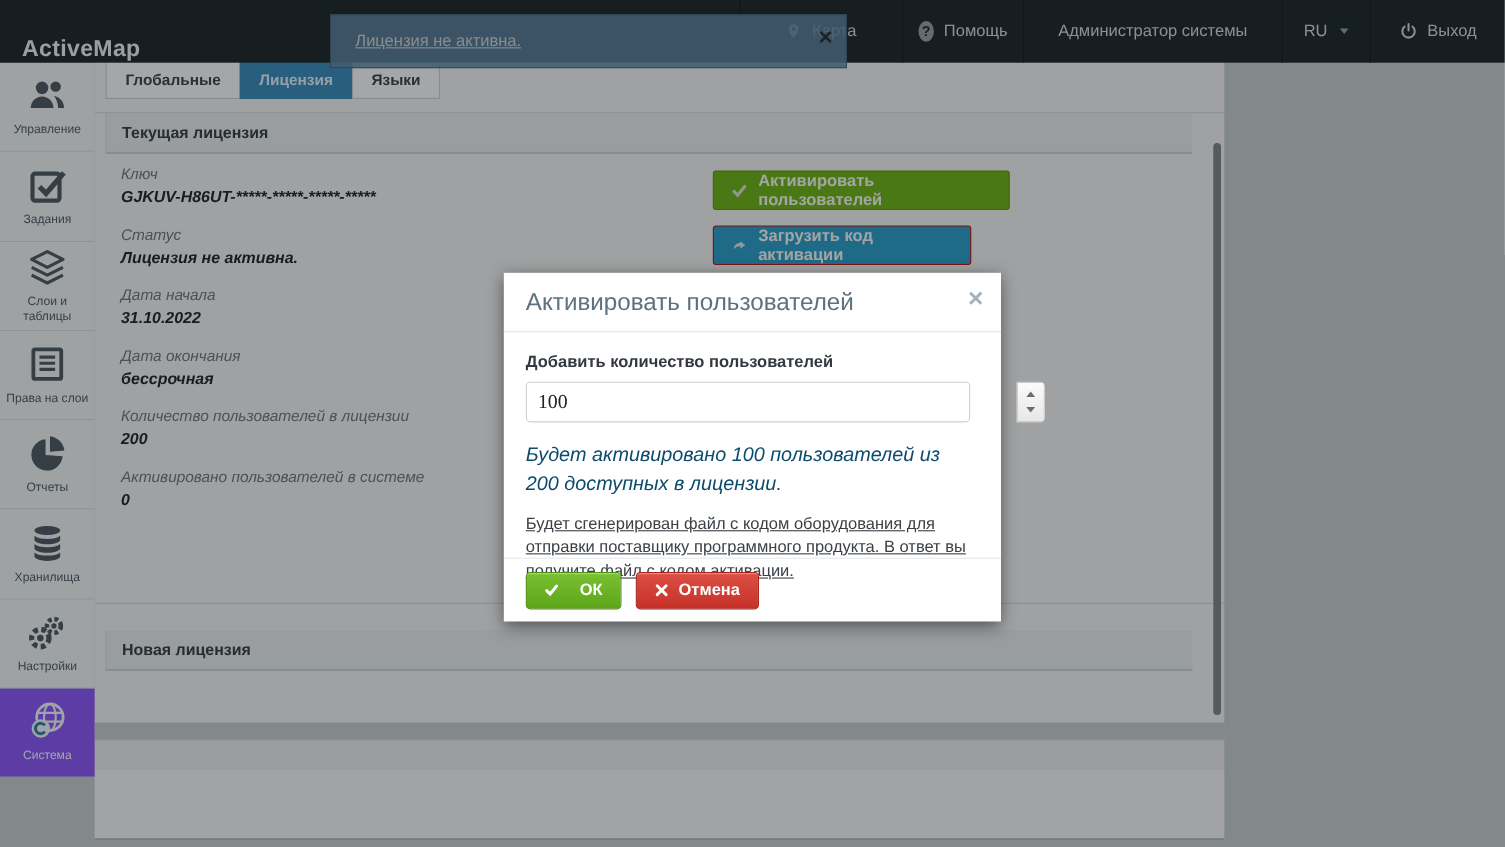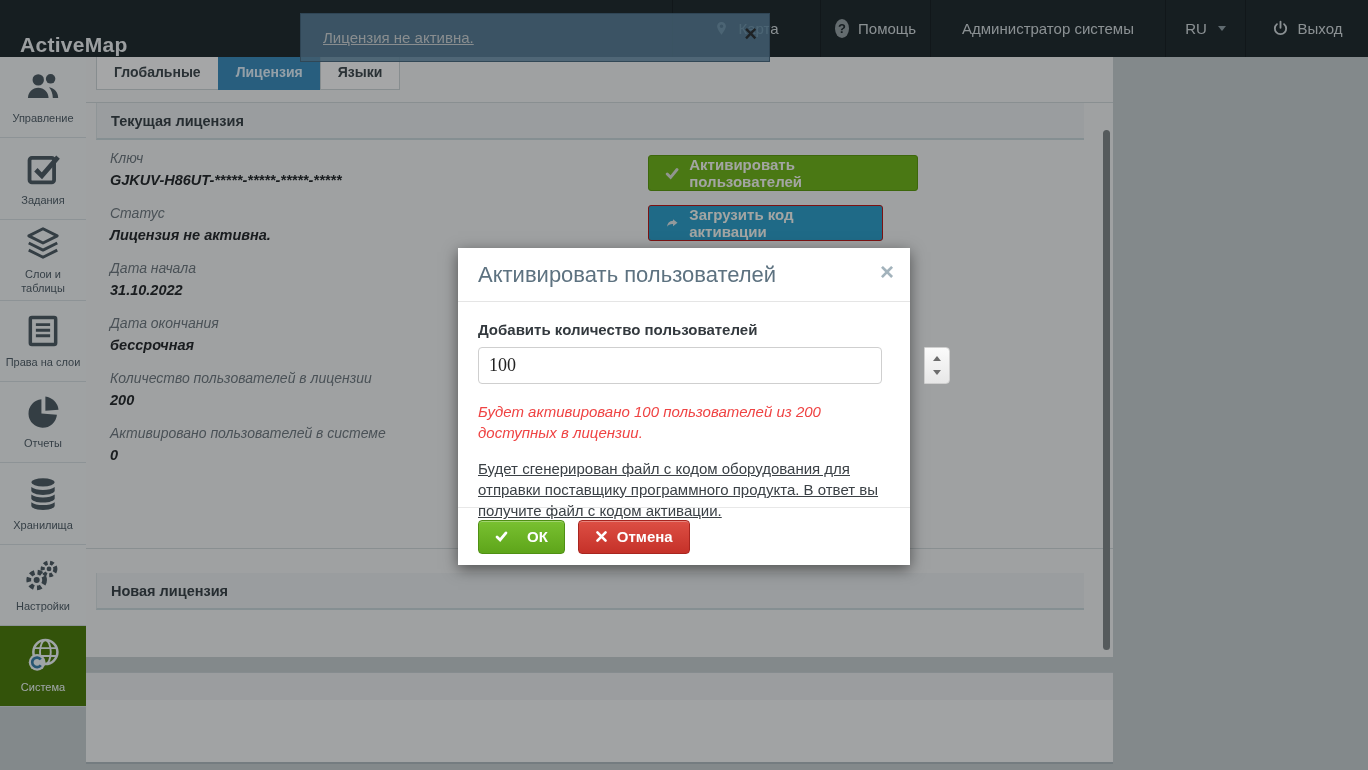--- a/index.html
+++ b/index.html
@@ -31,21 +31,21 @@
                  font-weight:bold; line-height:22px; cursor:pointer; }
 
   
   .sidebar { position:absolute; left:0; top:57px; width:86px; height:650px;
              background:#eef2f4; z-index:2; display:flex; flex-direction:column; }
   .side-item { flex:1; display:flex; flex-direction:column; align-items:center; justify-content:center;
                gap:6px; border-bottom:1px solid #d3dce0; color:#4e5d66; cursor:pointer;
                text-align:center; padding:4px 2px; }
   .side-item .lbl { font-size:11px; color:#51606a; line-height:1.25; }
   .side-item svg { width:38px; height:38px; }
-  .side-item.active { background:#4d7c0f;justify-content:center; }
+  .side-item.active { background:#8b5cf6;justify-content:center; }
   .side-item.active, .side-item.active .lbl { color:#eef6fa; }
 
   
   .content { position:absolute; left:86px; top:42px; width:1027px; height:615px;
              background:#eef1f2; z-index:1; }
   .tabs { position:absolute; left:10px; top:11px; display:flex; }
   .tab { height:37px; padding:0 17px; display:flex; align-items:center;
          background:#f6f8f9; border:1px solid #c9d2d6; color:#3f4a50;
          font-size:14px; font-weight:bold; cursor:pointer; margin-right:-1px; }
   .tab.active { background:#3c8dbc; border-color:#3c8dbc; color:#ddeefa; }
@@ -95,21 +95,21 @@
   .num-input { width:404px; height:37px; border:1px solid #cfcfcf; border-radius:4px;
                padding:0 34px 0 10px; font-family:"Liberation Serif", serif; font-size:18px; color:#222; }
   .spinner { position:absolute; right:0; top:0; width:26px; height:37px;
              background:linear-gradient(#fbfbfb,#e7e7e7); border:1px solid #cfcfcf;
              border-radius:0 4px 4px 0; display:flex; flex-direction:column;
              align-items:center; justify-content:center; gap:9px; cursor:pointer; }
   .arr-up { width:0; height:0; border-left:4px solid transparent; border-right:4px solid transparent;
             border-bottom:5px solid #6d6d6d; }
   .arr-dn { width:0; height:0; border-left:4px solid transparent; border-right:4px solid transparent;
             border-top:5px solid #6d6d6d; }
-  .note-italic { font-style:italic; font-size:15px; color:#ef4444; margin-top:17px;
+  .note-italic { font-style:italic; font-size:18px; color:#0c4a6e; margin-top:17px;
                  width:400px; line-height:1.42; }
   .note-plain { font-size:15px; color:#3b4146; margin-top:14px; width:412px; line-height:1.42;text-decoration:underline; }
   .modal-footer { position:absolute; left:0; right:0; bottom:0; height:58px;
                   border-top:1px solid #e8e8e8; display:flex; align-items:center;
                   padding:0 20px; gap:13px; }
   .mbtn { height:34px; display:flex; align-items:center; gap:9px; padding:0 16px;
           border-radius:4px; color:#fff; font-size:15px; font-weight:bold; cursor:pointer;
           box-shadow:inset 0 1px 0 rgba(255,255,255,.3); }
   .mbtn svg { width:13px; height:13px; }
   .mbtn-ok { background:linear-gradient(#79c131,#5ea51a); border:1px solid #4f9013;gap:19px; }

